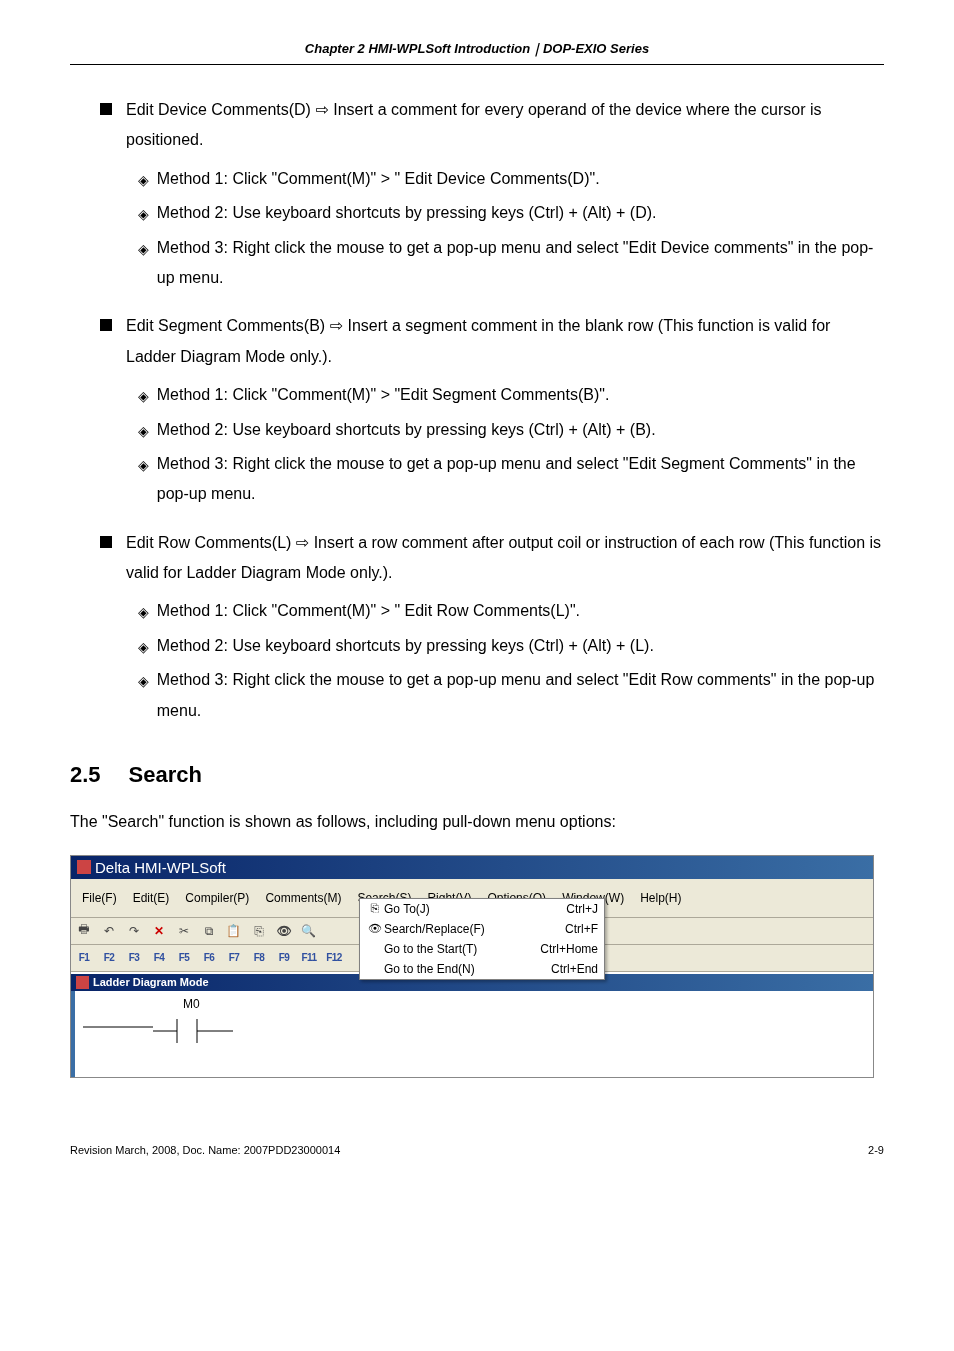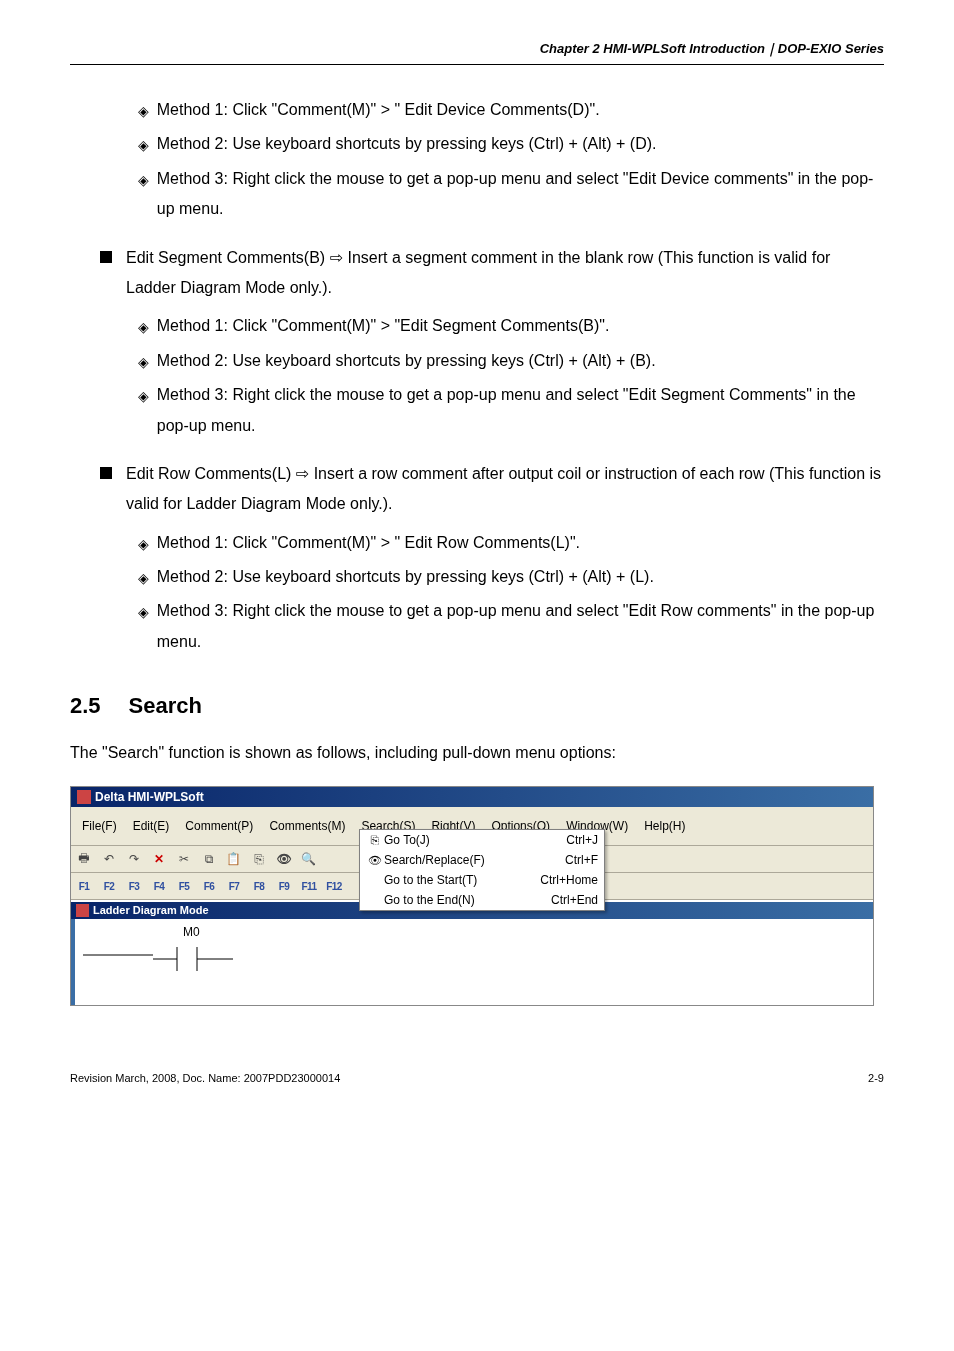--- a/index.html
+++ b/index.html
@@ -8,21 +8,21 @@
       padding: 0;
       font-family: Arial, Helvetica, sans-serif;
       background: #fff;
       color: #000;
       width: 954px;
     }
     .page {
       padding: 40px 70px 30px 70px;
     }
     .header-line {
-      text-align: right;
+      text-align: center;
       font-style: italic;
       font-weight: bold;
       font-size: 13px;
       border-bottom: 1px solid #000;
       padding-bottom: 6px;
       margin-bottom: 30px;
     }
     .bullet-section {
       margin-left: 30px;
       margin-bottom: 18px;
@@ -84,22 +84,22 @@
       border: 1px solid #888;
       font-family: "MS Sans Serif", Tahoma, sans-serif;
       font-size: 12px;
       position: relative;
       margin-top: 10px;
     }
     .titlebar {
       background: linear-gradient(to right, #082468, #3a6ea5);
       color: #fff;
       padding: 3px 6px;
-      font-weight: bold;
-      font-size: 12px;
+      font-weight: normal;
+      font-size: 15px;
       display: flex;
       align-items: center;
     }
     .titlebar-icon {
       width: 14px;
       height: 14px;
       background: #c44;
       margin-right: 4px;
       display: inline-block;
     }
@@ -220,20 +220,24 @@
     }
   </style>
 </head>
 <body>
 
 <div class="page">
 
   <div class="header-line">Chapter 2 HMI-WPLSoft Introduction｜DOP-EXIO Series</div>
 
   <div class="bullet-section">
+    <div class="bullet-head">
+      <div class="bullet-square"></div>
+      <div class="bullet-text">Edit Device Comments(D) ⇨ Insert a comment for every operand of the device where the cursor is positioned.</div>
+    </div>
     <div class="sub-list">
       <div class="sub-item">
           <span class="diamond">◈</span>
           <span class="sub-text">Method 1: Click "Comment(M)" &gt; " Edit Device Comments(D)".</span>
         </div>
       <div class="sub-item">
           <span class="diamond">◈</span>
           <span class="sub-text">Method 2: Use keyboard shortcuts by pressing keys (Ctrl) + (Alt) + (D).</span>
         </div>
       <div class="sub-item">
@@ -292,21 +296,21 @@
   <div class="body-para">The "Search" function is shown as follows, including pull-down menu options:</div>
 
   <div class="screenshot">
     <div class="titlebar">
       <span class="titlebar-icon"></span>
       <span>Delta HMI-WPLSoft</span>
     </div>
     <div class="menubar">
       <span class="menu-item">File(F)</span>
       <span class="menu-item">Edit(E)</span>
-      <span class="menu-item">Comment(P)</span>
+      <span class="menu-item">Compiler(P)</span>
       <span class="menu-item">Comments(M)</span>
       <span class="menu-item">Search(S)</span>
       <span class="menu-item">Right(V)</span>
       <span class="menu-item">Options(O)</span>
       <span class="menu-item">Window(W)</span>
       <span class="menu-item">Help(H)</span>
     </div>
 
     <div class="toolbar-row">
       <span class="tb-icon">🖶</span>

